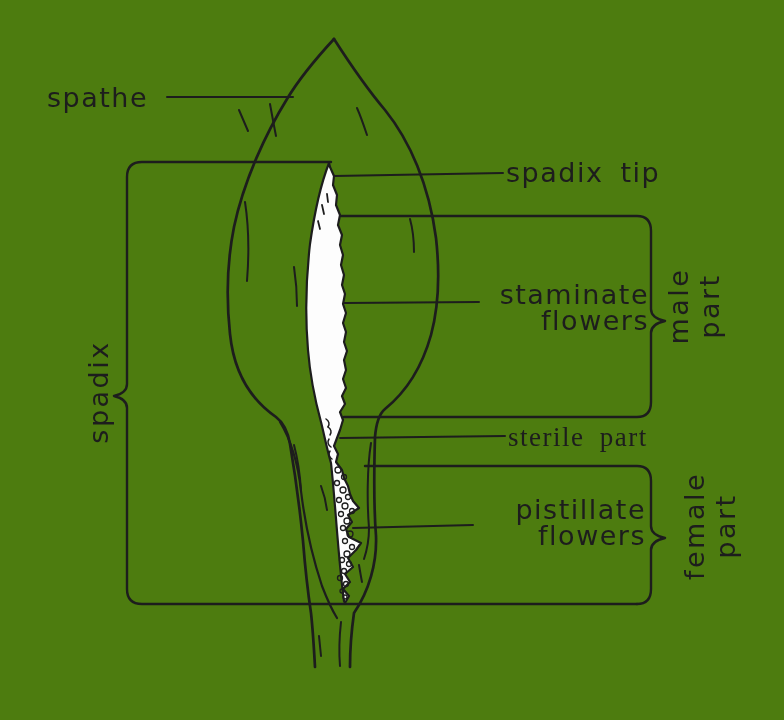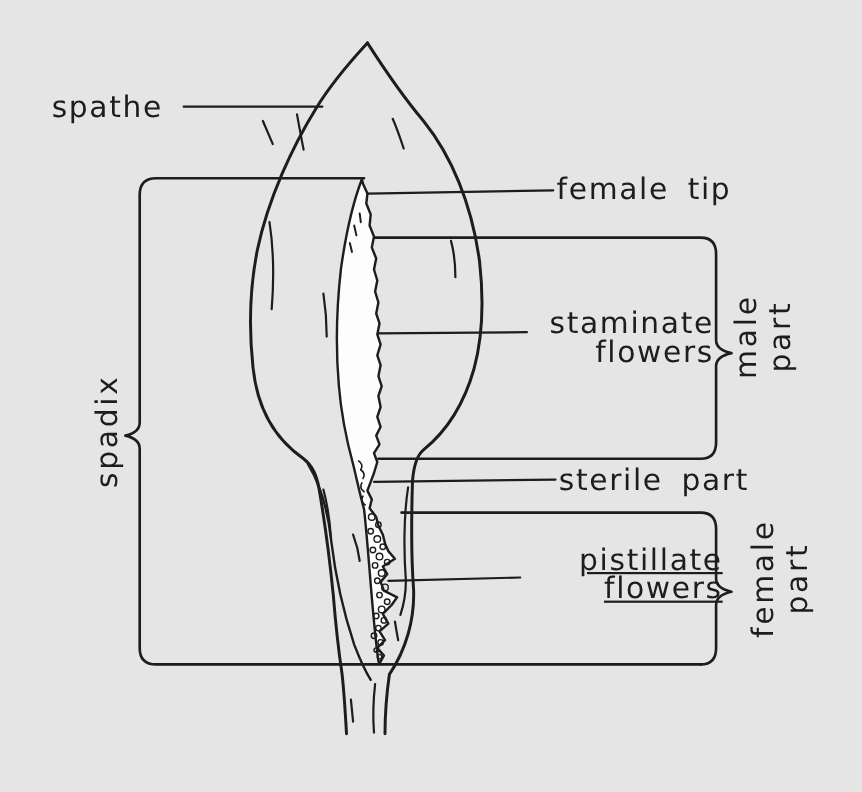--- a/index.html
+++ b/index.html
@@ -1,21 +1,21 @@
 <!DOCTYPE html>
 <html><head>
 <meta charset="utf-8">
 <style>
   html, body { margin: 0; padding: 0; }
   body { background: #ffffff; }
   .stage {
     position: relative;
     width: 784px;
     height: 720px;
-    background: #e5e5e5;
+    background: #4d7c0f;
     overflow: hidden;
     font-family: "DejaVu Sans", "Liberation Sans", sans-serif;
     color: #1d1d1d;
   }
   .stage svg {
     position: absolute;
     left: 0; top: 0;
     width: 784px; height: 720px;
   }
   .lbl {
@@ -128,28 +128,28 @@
       <path d="M 167 97 L 293 97"></path>
       <path d="M 334 176 L 503 173"></path>
       <path d="M 344 303 L 479 302"></path>
       <path d="M 340 438 L 505 436"></path>
       <path d="M 353 528 L 473 525"></path>
     </g>
   </svg>
 
   <div class="lbl" style="left:47px; top:82px;">spathe</div>
 
-  <div class="lbl" style="left:506px; top:157px;">female tip</div>
+  <div class="lbl" style="left:506px; top:157px;">spadix tip</div>
 
   <div class="lbl block" style="left:477px; top:282px;">staminate
 flowers</div>
 
-  <div class="lbl" style="left:508px; top:421px;">sterile part</div>
+  <div class="lbl" style="left:508px; top:421px;font-family:Liberation Serif, serif;">sterile part</div>
 
-  <div class="lbl block" style="left:485px; top:497px;text-decoration:underline;">pistillate
+  <div class="lbl block" style="left:474px; top:497px;">pistillate
 flowers</div>
 
   <div class="lbl rot" style="left:694px; top:306px;">male part</div>
 
   <div class="lbl rot" style="left:710px; top:526px;">female
 part</div>
 
   <div class="lbl rot" style="left:98px; top:392px;">spadix</div>
 
 </div>

